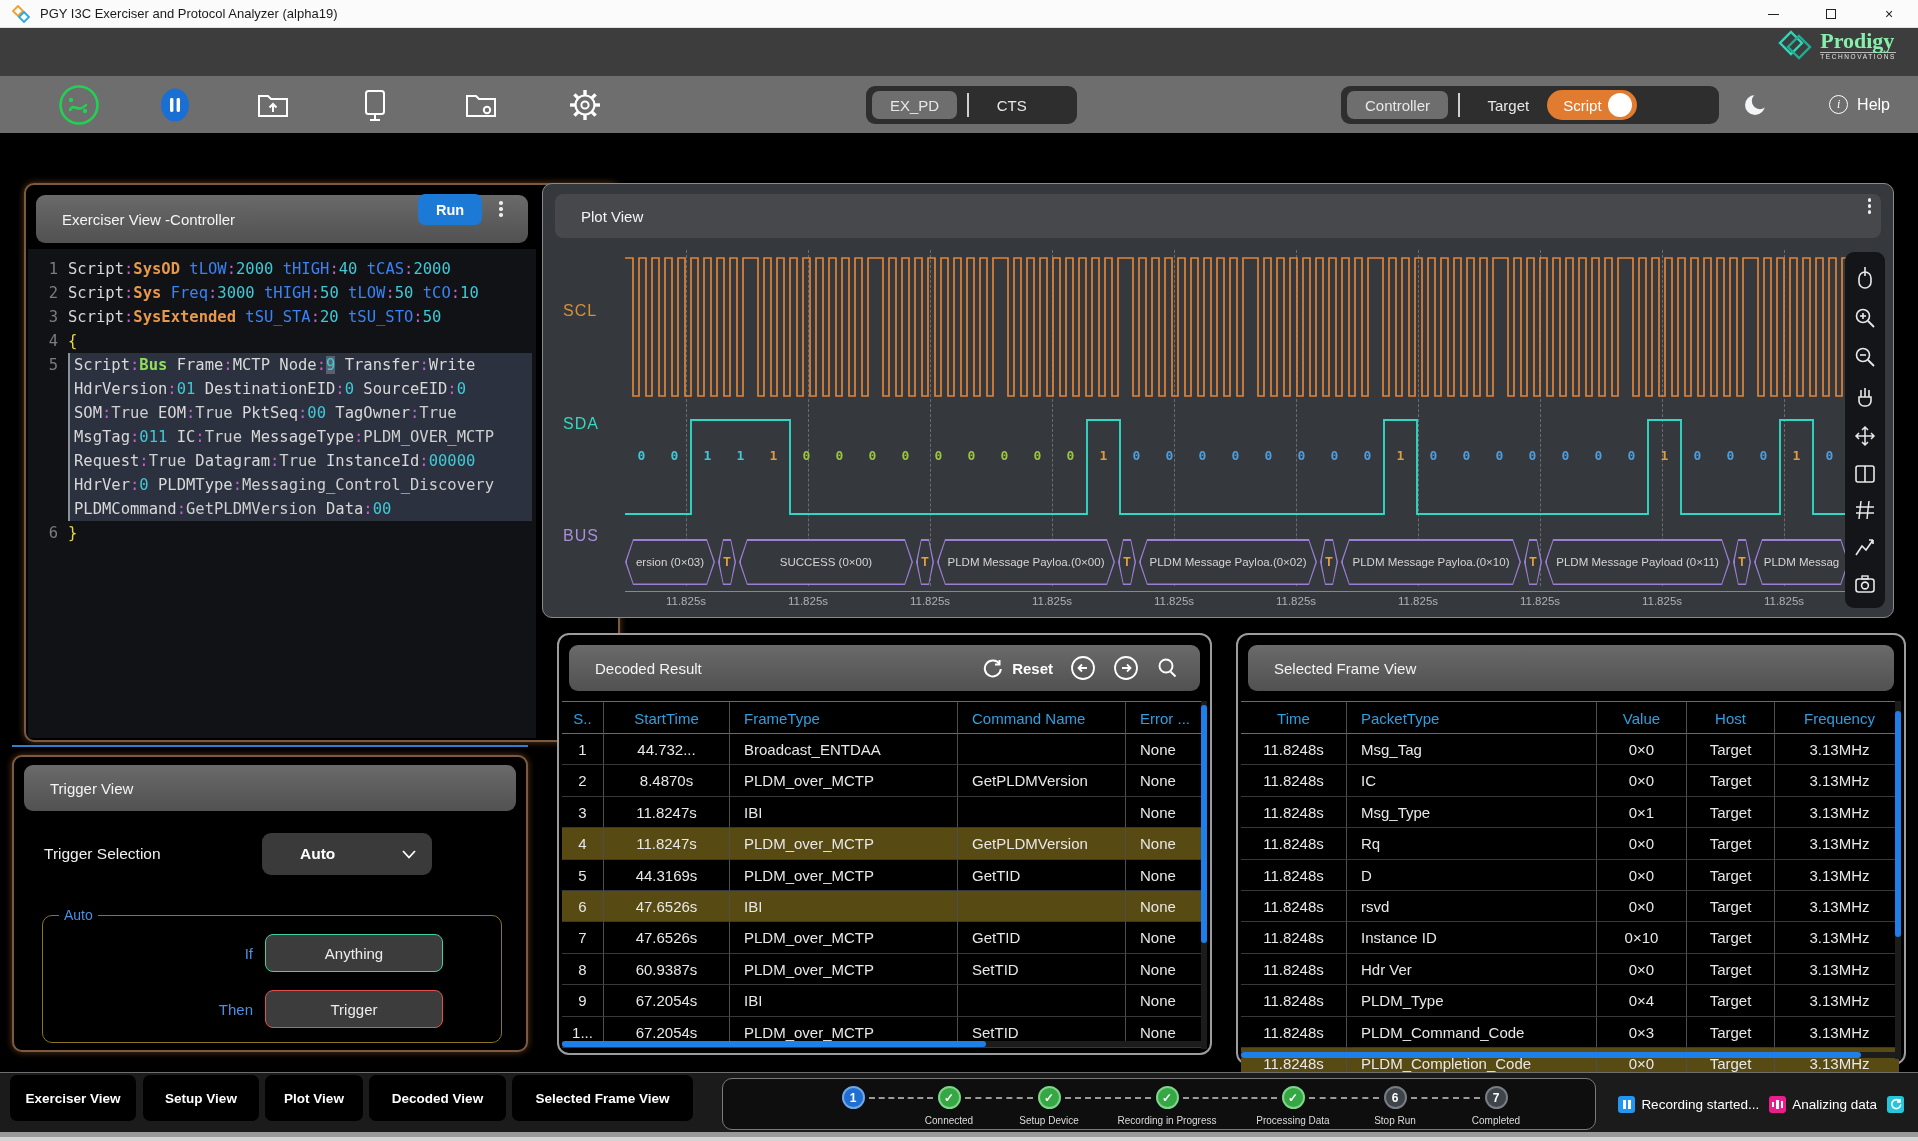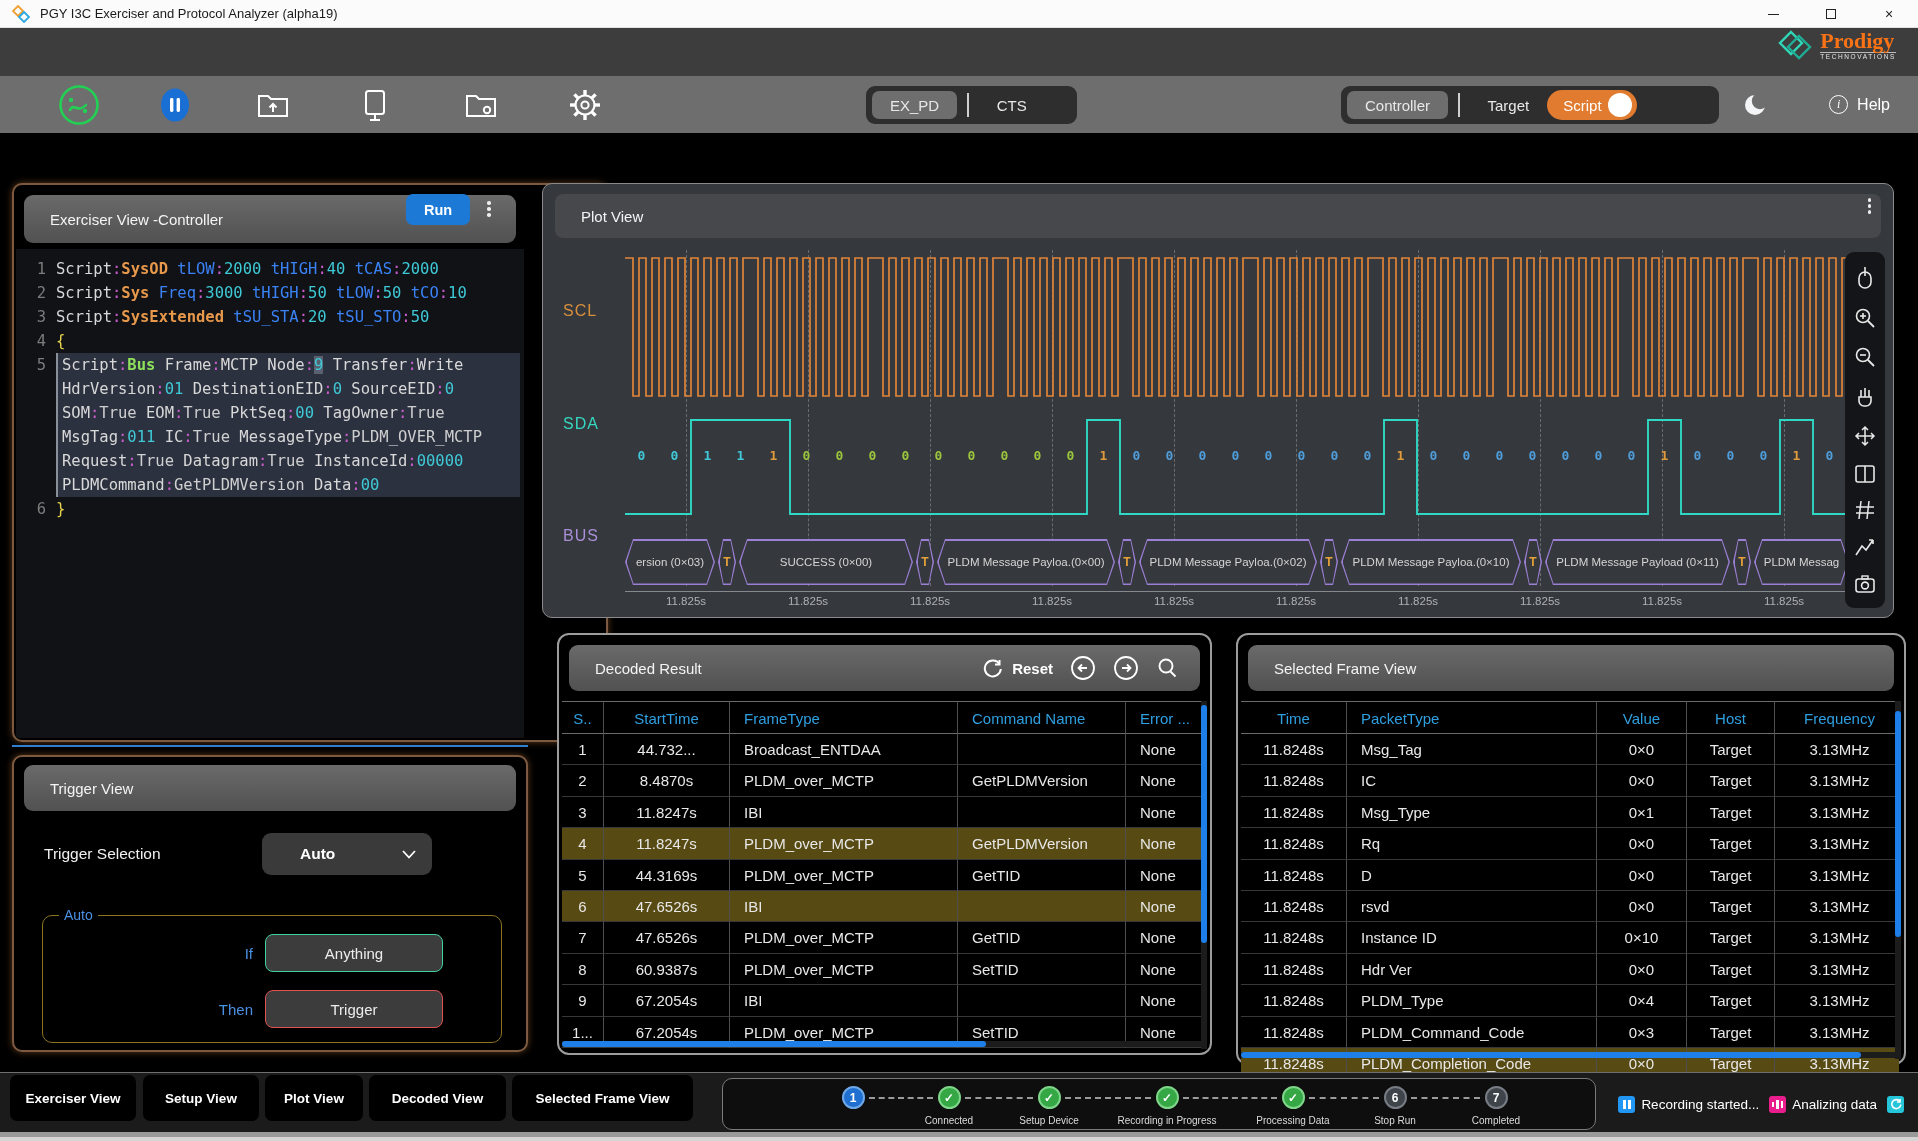--- a/index.html
+++ b/index.html
@@ -15,21 +15,21 @@
   .winbtn { width:58px; height:28px; display:flex; align-items:center; justify-content:center;
     color:#222; font-size:14px; cursor:default; }
   .minglyph { width:11px; border-top:1.4px solid #222; display:inline-block; }
   .maxglyph { width:10px; height:10px; border:1.3px solid #222; display:inline-block; }
 
   
   #menubar { position:absolute; left:0; top:28px; width:1918px; height:48px; background:#3d3d3d;
     display:flex; align-items:center; }
   .menu-item { color:#f2f2f2; font-size:15px; padding:0 24px; height:48px; display:flex; align-items:center; }
   #brand { position:absolute; right:22px; top:2px; display:flex; align-items:center; gap:8px; }
-  .brand-text { color:#f97316; font-family:"Liberation Serif", serif; font-weight:bold; font-size:22px; line-height:20px; }
+  .brand-text { color:#86efac; font-family:"Liberation Serif", serif; font-weight:bold; font-size:22px; line-height:20px; }
   .brand-sub { color:#e5e5e5; font-size:6.5px; letter-spacing:1.6px; text-align:center; border-top:1px solid #bbb; margin-top:1px; }
 
   
   #toolbar { position:absolute; left:0; top:76px; width:1918px; height:57px; background:#6e6e6e; }
   .toolicon { position:absolute; top:50%; transform:translateY(-50%); display:flex; align-items:center; justify-content:center; }
   .seg-group { position:absolute; top:10px; height:38px; background:#2e2e2e; border-radius:9px;
     display:flex; align-items:center; padding:0 6px; }
   .seg-btn { height:28px; border-radius:7px; display:flex; align-items:center; justify-content:center;
     color:#e8e8e8; font-size:15px; padding:0 18px; }
   .seg-btn.sel { background:#6e6e6e; }
@@ -42,21 +42,21 @@
     align-items:center; justify-content:center; font-size:12px; font-family:"Liberation Serif",serif; font-style:italic; }
 
   
   .panel-hdr { position:absolute; border-radius:9px; background:linear-gradient(#6a6a6a,#515151);
     display:flex; align-items:center; color:#f4f4f4; font-size:15px; }
   .panel-hdr .ttl { margin-left:26px; }
   .kebab { display:flex; flex-direction:column; gap:2.5px; align-items:center; }
   .kebab i { width:3.5px; height:3.5px; border-radius:50%; background:#eee; display:block; }
 
   
-  #exerciser { position:absolute; left:12px; top:183px; width:596px; height:559px; background:#000;
+  #exerciser { position:absolute; left:24px; top:183px; width:596px; height:559px; background:#000;
     border:2px solid #7d5a3f; border-radius:10px; box-shadow:0 0 7px rgba(205,125,60,.45); }
   #ex-hdr { left:10px; top:10px; width:492px; height:48px; }
   #run-btn { position:absolute; left:392px; top:9px; width:64px; height:31px; background:#1d79d6;
     border-radius:7px; color:#fff; font-size:14.5px; font-weight:bold; display:flex; align-items:center; justify-content:center; }
   #ex-kebab { position:absolute; left:473px; top:16px; }
   #code-area { position:absolute; left:2px; top:64px; width:508px; height:489px; background:#101216;
     font-family:"DejaVu Sans Mono", monospace; font-size:15.5px; padding-top:8px; }
   .code-line { display:flex; height:24px; line-height:24px; white-space:pre; }
   .code-line .lineno { width:30px; text-align:right; color:#7c7c7c; flex:0 0 30px; margin-right:10px; }
   .code-line .code-body { flex:1; }
@@ -280,20 +280,21 @@
     <div>
         <div class="code-line"><span class="lineno">1</span><span class="code-body"><span class="tok-w">Script</span><span class="tok-p">:</span><span class="tok-o">SysOD</span><span class="tok-w"> </span><span class="tok-t">tLOW</span><span class="tok-p">:</span><span class="tok-n">2000</span><span class="tok-w"> </span><span class="tok-t">tHIGH</span><span class="tok-p">:</span><span class="tok-n">40</span><span class="tok-w"> </span><span class="tok-t">tCAS</span><span class="tok-p">:</span><span class="tok-n">2000</span></span></div>
         <div class="code-line"><span class="lineno">2</span><span class="code-body"><span class="tok-w">Script</span><span class="tok-p">:</span><span class="tok-o">Sys</span><span class="tok-w"> </span><span class="tok-t">Freq</span><span class="tok-p">:</span><span class="tok-n">3000</span><span class="tok-w"> </span><span class="tok-t">tHIGH</span><span class="tok-p">:</span><span class="tok-n">50</span><span class="tok-w"> </span><span class="tok-t">tLOW</span><span class="tok-p">:</span><span class="tok-n">50</span><span class="tok-w"> </span><span class="tok-t">tCO</span><span class="tok-p">:</span><span class="tok-n">10</span></span></div>
         <div class="code-line"><span class="lineno">3</span><span class="code-body"><span class="tok-w">Script</span><span class="tok-p">:</span><span class="tok-o">SysExtended</span><span class="tok-w"> </span><span class="tok-t">tSU_STA</span><span class="tok-p">:</span><span class="tok-n">20</span><span class="tok-w"> </span><span class="tok-t">tSU_STO</span><span class="tok-p">:</span><span class="tok-n">50</span></span></div>
         <div class="code-line"><span class="lineno">4</span><span class="code-body"><span class="tok-y">{</span></span></div>
         <div class="code-line hl"><span class="lineno">5</span><span class="code-body"><span class="tok-w">Script</span><span class="tok-p">:</span><span class="tok-g">Bus</span><span class="tok-w"> Frame</span><span class="tok-p">:</span><span class="tok-w">MCTP Node</span><span class="tok-p">:</span><span class="tok-nc">9</span><span class="tok-w"> Transfer</span><span class="tok-p">:</span><span class="tok-w">Write</span></span></div>
         <div class="code-line hl"><span class="lineno"></span><span class="code-body"><span class="tok-w">HdrVersion</span><span class="tok-p">:</span><span class="tok-n">01</span><span class="tok-w"> DestinationEID</span><span class="tok-p">:</span><span class="tok-n">0</span><span class="tok-w"> SourceEID</span><span class="tok-p">:</span><span class="tok-n">0</span></span></div>
         <div class="code-line hl"><span class="lineno"></span><span class="code-body"><span class="tok-w">SOM</span><span class="tok-p">:</span><span class="tok-v">True</span><span class="tok-w"> EOM</span><span class="tok-p">:</span><span class="tok-v">True</span><span class="tok-w"> PktSeq</span><span class="tok-p">:</span><span class="tok-n">00</span><span class="tok-w"> TagOwner</span><span class="tok-p">:</span><span class="tok-v">True</span></span></div>
         <div class="code-line hl"><span class="lineno"></span><span class="code-body"><span class="tok-w">MsgTag</span><span class="tok-p">:</span><span class="tok-n">011</span><span class="tok-w"> IC</span><span class="tok-p">:</span><span class="tok-v">True</span><span class="tok-w"> MessageType</span><span class="tok-p">:</span><span class="tok-v">PLDM_OVER_MCTP</span></span></div>
         <div class="code-line hl"><span class="lineno"></span><span class="code-body"><span class="tok-w">Request</span><span class="tok-p">:</span><span class="tok-v">True</span><span class="tok-w"> Datagram</span><span class="tok-p">:</span><span class="tok-v">True</span><span class="tok-w"> InstanceId</span><span class="tok-p">:</span><span class="tok-n">00000</span></span></div>
+        <div class="code-line hl"><span class="lineno"></span><span class="code-body"><span class="tok-w">HdrVer</span><span class="tok-p">:</span><span class="tok-n">0</span><span class="tok-w"> PLDMType</span><span class="tok-p">:</span><span class="tok-v">Messaging_Control_Discovery</span></span></div>
         <div class="code-line hl"><span class="lineno"></span><span class="code-body"><span class="tok-w">PLDMCommand</span><span class="tok-p">:</span><span class="tok-v">GetPLDMVersion</span><span class="tok-w"> Data</span><span class="tok-p">:</span><span class="tok-n">00</span></span></div>
         <div class="code-line"><span class="lineno">6</span><span class="code-body"><span class="tok-y">}</span></span></div>
       </div>
   </div>
 </div>
 <div id="ex-splitter"></div>
 
 <div id="trigger">
   <div class="panel-hdr" id="tr-hdr">
     <span class="ttl">Trigger View</span>

